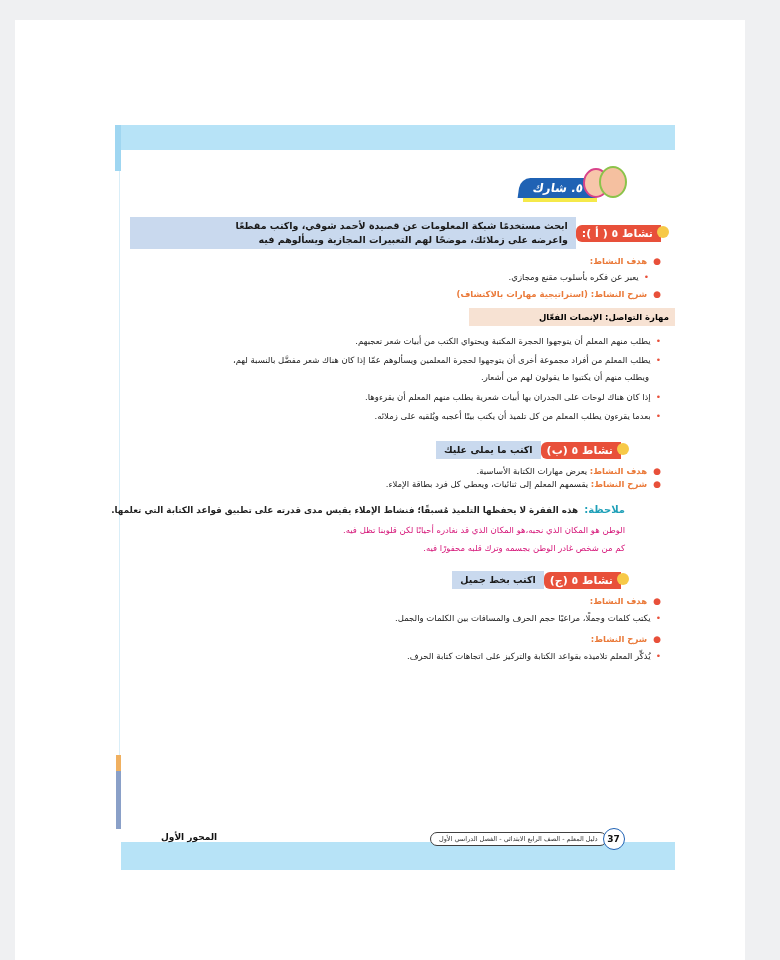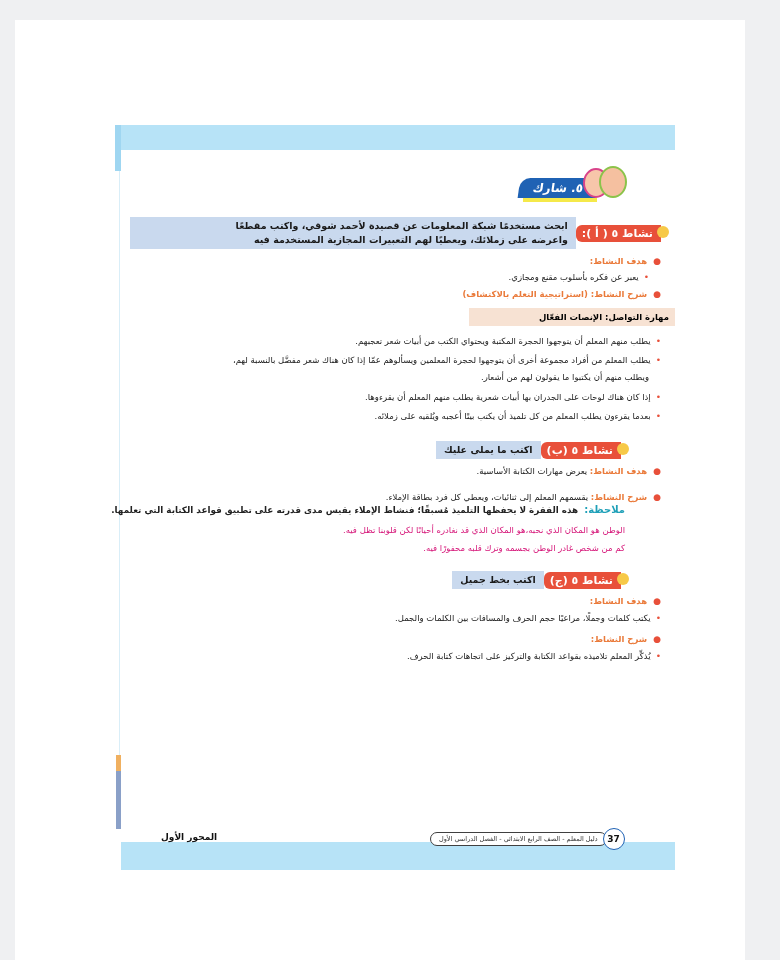--- a/index.html
+++ b/index.html
@@ -55,32 +55,32 @@
       <div class="kid1"></div>
     </div>
 
     <div class="act-head" style="right:14px; top:92px;">
       <span class="act-tag">
         <span class="bulb"></span>
         <span>نشاط ٥ ( أ ):</span>
       </span>
       <span class="act-title" style="width:430px;">
         <span>ابحث مستخدمًا شبكة المعلومات عن قصيدة لأحمد شوقي، واكتب مقطعًا</span><br>
-        <span>واعرضه على زملائك، ويعطيًا لهم التعبيرات المجازية المستخدمة فيه</span>
+        <span>واعرضه على زملائك، موضحًا لهم التعبيرات المجازية ويسألوهم فيه</span>
       </span>
     </div>
 
     <div class="line" style="right:14px; top:131px;">
       <span class="bullet-o">●</span><span class="orange">هدف النشاط:</span>
     </div>
     <div class="line" style="right:26px; top:147px;">
       <span class="bullet-s">•</span><span>يعبر عن فكره بأسلوب مقنع ومجازي.</span>
     </div>
     <div class="line" style="right:14px; top:164px;">
-      <span class="bullet-o">●</span><span class="orange">شرح النشاط: (استراتيجية التعلم بالاكتشاف)</span>
+      <span class="bullet-o">●</span><span class="orange">شرح النشاط: (استراتيجية مهارات بالاكتشاف)</span>
     </div>
     <div class="skill-box">مهارة التواصل: الإنصات الفعّال</div>
 
     <div class="line" style="right:14px; top:211px;">
       <span class="bullet-s">•</span><span>يطلب منهم المعلم أن يتوجهوا الحجرة المكتبة ويحتواي الكتب من أبيات شعر تعجبهم.</span>
     </div>
     <div class="line" style="right:14px; top:230px;">
       <span class="bullet-s">•</span><span>يطلب المعلم من أفراد مجموعة أخرى أن يتوجهوا لحجرة المعلمين ويسألوهم عمّا إذا كان هناك شعر مفضَّل بالنسبة لهم،</span>
     </div>
     <div class="line" style="right:26px; top:247px;">
@@ -97,21 +97,21 @@
       <span class="act-tag">
         <span class="bulb"></span>
         <span>نشاط ٥ (ب)</span>
       </span>
       <span class="act-title">اكتب ما يملى عليك</span>
     </div>
     <div class="line" style="right:14px; top:341px;">
       <span class="bullet-o">●</span><span class="orange">هدف النشاط:</span>
       <span>يعرض مهارات الكتابة الأساسية.</span>
     </div>
-    <div class="line" style="right:14px; top:367px;">
+    <div class="line" style="right:14px; top:354px;">
       <span class="bullet-o">●</span><span class="orange">شرح النشاط:</span>
       <span>يقسمهم المعلم إلى ثنائيات، ويعطي كل فرد بطاقة الإملاء.</span>
     </div>
 
     <div class="line" style="right:50px; top:379px; font-size:8.8px; font-weight:bold;">
       <span class="note-label">ملاحظة:</span><span>هذه الفقرة لا يحفظها التلميذ مُسبقًا؛ فنشاط الإملاء يقيس مدى قدرته على تطبيق قواعد الكتابة التي تعلمها.</span>
     </div>
     <div class="line magenta" style="right:50px; top:400px;">الوطن هو المكان الذي نحبه،هو المكان الذي قد نغادره أحيانًا لكن قلوبنا تظل فيه.</div>
     <div class="line magenta" style="right:50px; top:418px;">كم من شخص غادر الوطن بجسمه وترك قلبه محفورًا فيه.</div>
 

